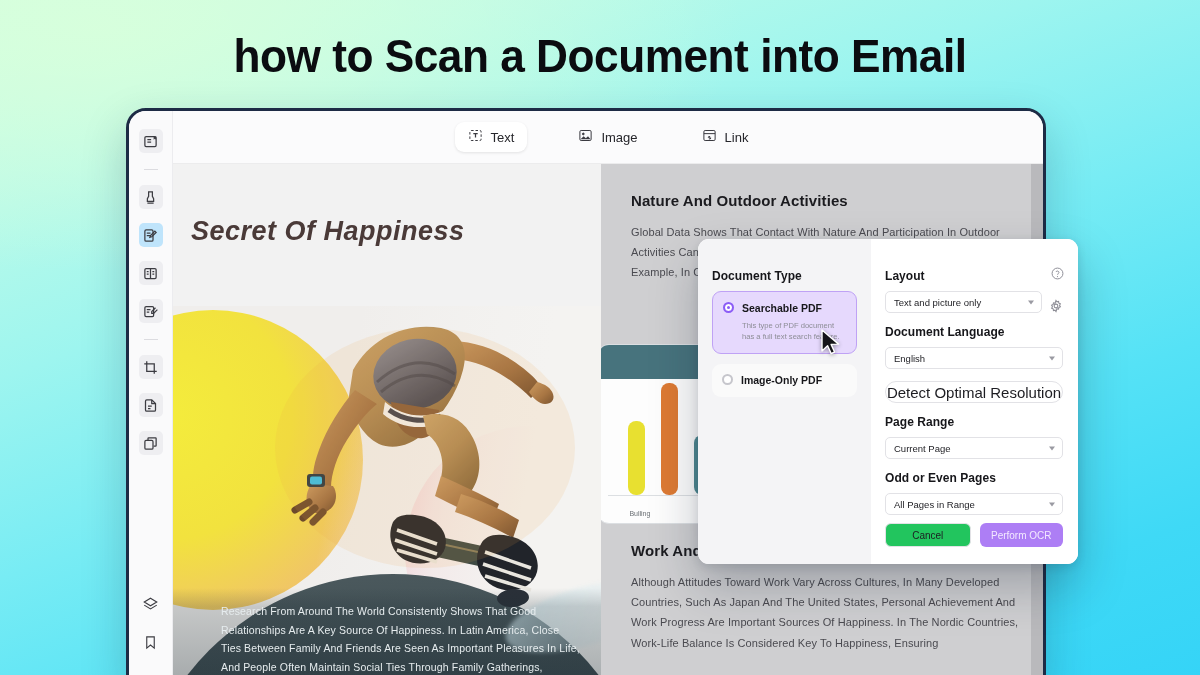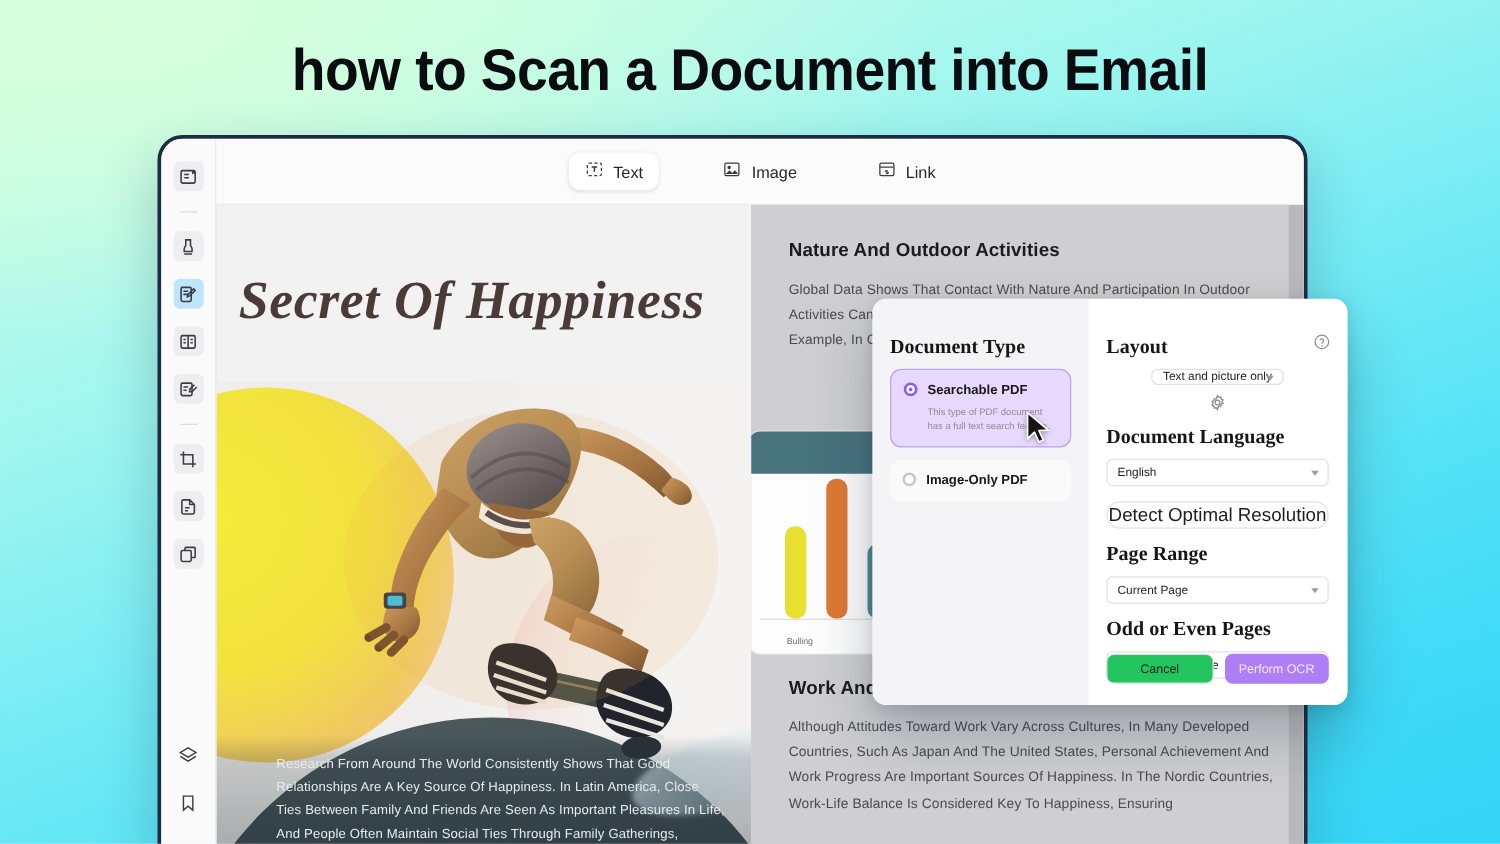--- a/index.html
+++ b/index.html
@@ -100,23 +100,23 @@
 
   
   .page-left{
     width:428px; flex:none;
     background:#f2f2f2;
     position:relative;
     overflow:hidden;
   }
   .script-title{
     position:absolute; left:18px; top:52px;
-    font-family:Liberation Serif, serif;
+    font-family:Liberation Sans, sans-serif;
     font-weight:700; font-style:italic;
-    font-size:43px;
+    font-size:27px;
     color:#4a3a38;
     letter-spacing:0.5px;
     white-space:nowrap;
   }
   .photo{
     position:absolute; left:0; right:0; top:142px; bottom:0;
     overflow:hidden;
     background:#f0eeec;
   }
   .blob-yellow{
@@ -207,22 +207,22 @@
   .dlg-left{
     width:173px; flex:none; background:#f4f4f6;
     padding:30px 14px 0 14px;
   }
   .dlg-right{
     flex:1; background:#ffffff;
     padding:30px 15px 0 14px;
     position:relative;
   }
   .dlg-label{
-    font-size:16px; font-weight:700; color:#16161a;
-    margin-bottom:8px; letter-spacing:.05px;font-family:Liberation Serif, serif;
+    font-size:12px; font-weight:700; color:#16161a;
+    margin-bottom:8px; letter-spacing:.05px;
   }
 
   .opt{
     border-radius:9px; padding:10px 10px 11px 10px; margin-bottom:10px;
     position:relative;
   }
   .opt.selected{ background:#e6d9fd; border:1px solid #bfa2f5; }
   .opt.plain{ background:#fafafa; }
   .opt-head{ display:flex; align-items:flex-start; gap:8px; }
   .radio{
@@ -248,21 +248,21 @@
     border-left:3.2px solid transparent; border-right:3.2px solid transparent;
     border-top:4px solid #9a9aa2;
   }
   .row-inline{ display:flex; align-items:center; justify-content:space-between; margin-bottom:8px; }
   .field.small{ width:77px; margin-bottom:0; }
   .btn-wide{
     height:22px; background:#ffffff; border:1px solid #e2e2e6; border-radius:11px;
     display:flex; align-items:center; justify-content:center;
     font-size:15px; color:#1d1d22; margin-bottom:12px;
   }
-  .layout-row{ display:flex; align-items:center; gap:7px; margin-bottom:12px;flex-direction:column; }
+  .layout-row{ display:flex; align-items:flex-end; gap:7px; margin-bottom:12px; }
   .layout-row .field{ flex:1; margin-bottom:0; }
   .icon-btn{ width:14px; height:14px; flex:none; color:#8c8c95; }
   .icon-btn svg{ width:14px; height:14px; display:block; }
   .help-abs{ position:absolute; right:14px; top:28px; color:#8c8c95; }
   .help-abs svg{ width:13px; height:13px; display:block; }
 
   .dlg-actions{
     position:absolute; left:14px; right:15px; bottom:17px;
     display:flex; gap:9px;
   }

